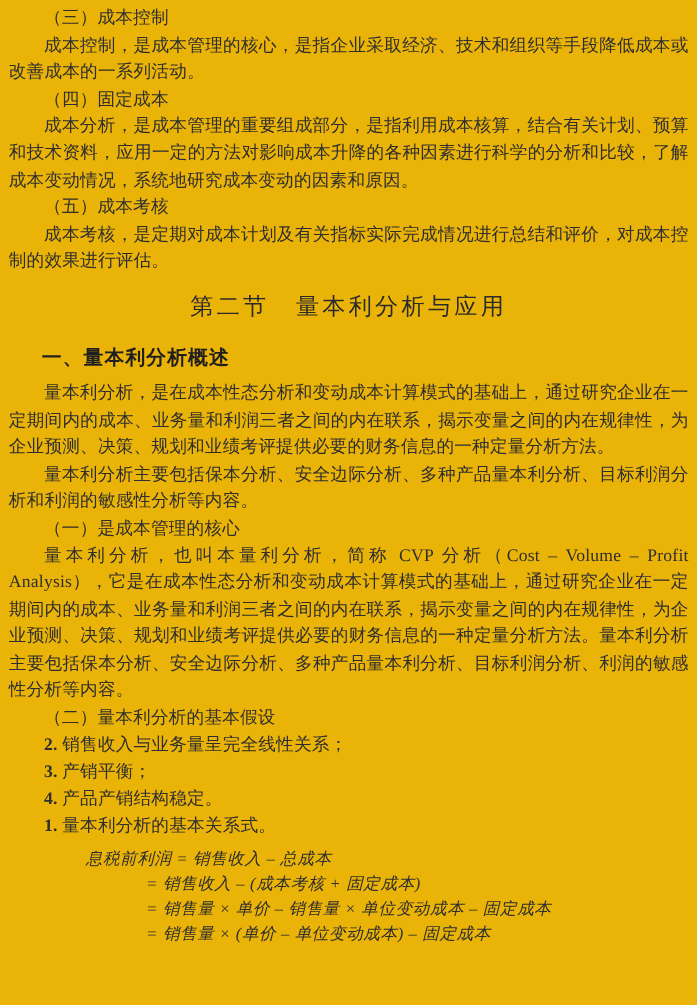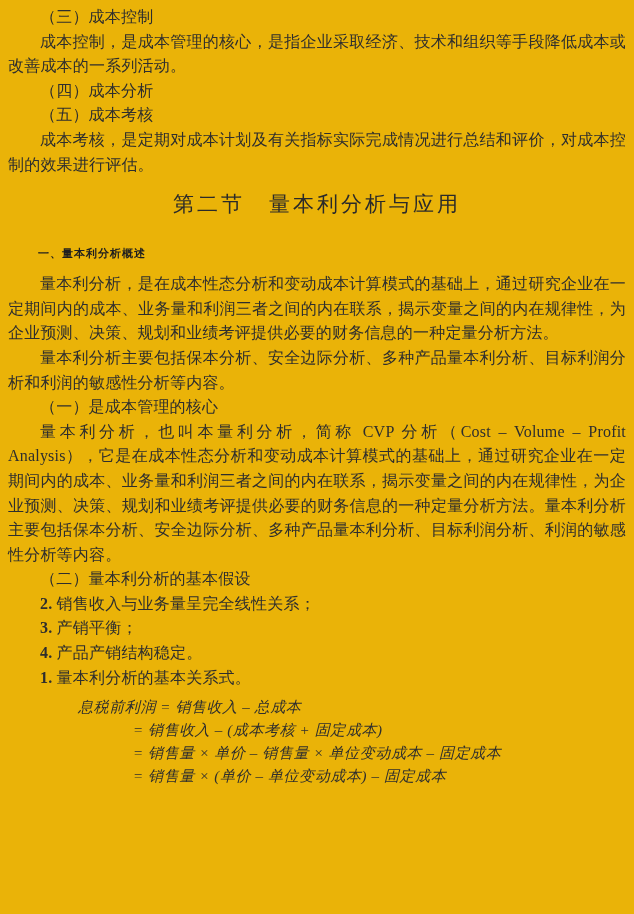--- a/index.html
+++ b/index.html
@@ -32,22 +32,22 @@
     text-align: center;
     text-indent: 0;
     font-size: 21px;
     font-weight: normal;
     letter-spacing: 3px;
     line-height: 30px;
     color: #2a2a2a;
   }
   .section-heading {
     margin: 22px 0 0 30px;
-    font-family: Liberation Serif, serif;
-    font-size: 11px;
+    font-family: Liberation Mono, monospace;
+    font-size: 18px;
     font-weight: bold;
     letter-spacing: 1px;
     line-height: 25px;
     color: #1f1f1f;
   }
   .first-after-heading { margin-top: 6px; }
   .num { font-weight: bold; }
   .formula {
     margin-top: 6px;
     font-style: italic;
@@ -62,21 +62,22 @@
   }
   .f-line.first { margin-left: 70px; }
 </style>
 </head>
 <body>
 
 <div class="page">
 
   <p class="para">（三）成本控制</p>
   <p class="para">成本控制，是成本管理的核心，是指企业采取经济、技术和组织等手段降低成本或改善成本的一系列活动。</p>
-  <p class="para">（四）成本分析</p>
+  <p class="para">（四）固定成本</p>
+  <p class="para">成本分析，是成本管理的重要组成部分，是指利用成本核算，结合有关计划、预算和技术资料，应用一定的方法对影响成本升降的各种因素进行科学的分析和比较，了解成本变动情况，系统地研究成本变动的因素和原因。</p>
   <p class="para">（五）成本考核</p>
   <p class="para">成本考核，是定期对成本计划及有关指标实际完成情况进行总结和评价，对成本控制的效果进行评估。</p>
 
   <h1 class="section-title">第二节　量本利分析与应用</h1>
 
   <h2 class="section-heading">一、量本利分析概述</h2>
 
   <p class="para first-after-heading">量本利分析，是在成本性态分析和变动成本计算模式的基础上，通过研究企业在一定期间内的成本、业务量和利润三者之间的内在联系，揭示变量之间的内在规律性，为企业预测、决策、规划和业绩考评提供必要的财务信息的一种定量分析方法。</p>
   <p class="para">量本利分析主要包括保本分析、安全边际分析、多种产品量本利分析、目标利润分析和利润的敏感性分析等内容。</p>
   <p class="para">（一）是成本管理的核心</p>

